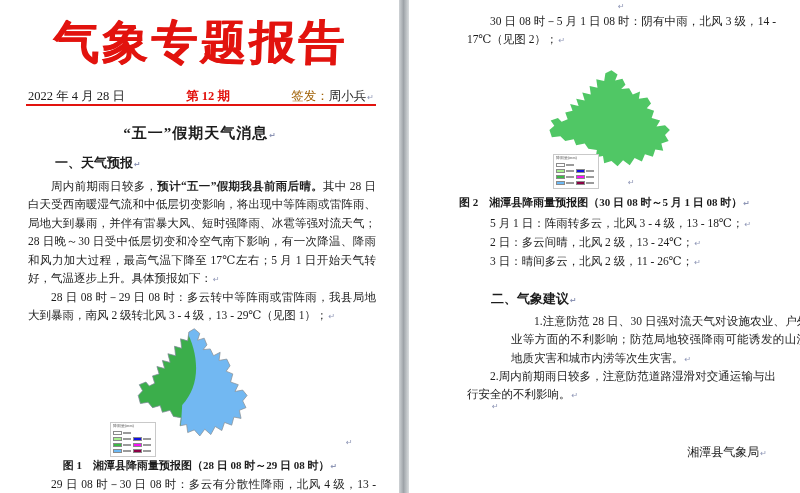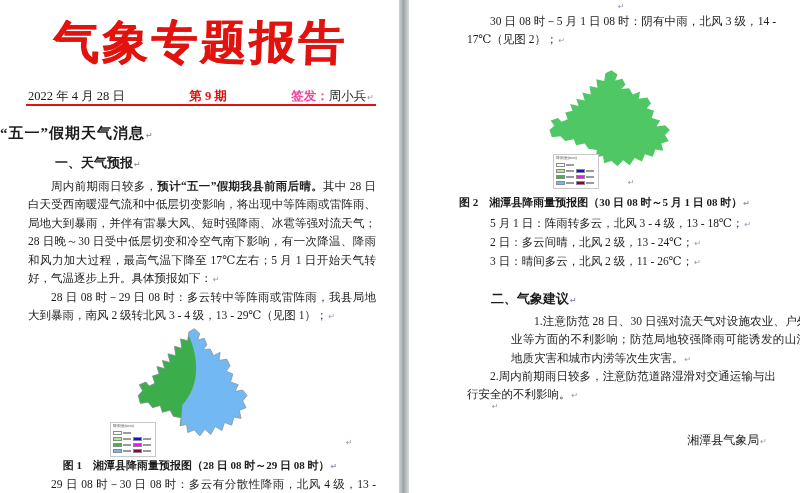--- a/index.html
+++ b/index.html
@@ -18,23 +18,23 @@
   .abs{position:absolute;}
   .masthead-title{
     top:12px;left:0;width:100%;text-align:center;
     font-size:46px;font-weight:900;letter-spacing:3px;color:#e2130e;
     transform:skewX(-2deg);text-shadow:1px 0 0 #e2130e;
     white-space:nowrap;
   }
   .info-row{top:88px;left:28px;width:346px;display:flex;justify-content:space-between;
     font-size:12.5px;}
   .issue{color:#e2130e;font-weight:bold;}
-  .sign-label{color:#ec4899;font-weight:bold;}
+  .sign-label{color:#a16207;font-weight:normal;}
   .red-rule{top:104px;left:26px;width:350px;border-top:2.5px solid #e2130e;height:0;}
-  .doc-title{top:124px;left:0;width:100%;font-size:15px;font-weight:bold;letter-spacing:1px;}
+  .doc-title{top:124px;left:0;width:100%;text-align:center;font-size:15px;font-weight:bold;letter-spacing:1px;}
   .sec-heading{font-size:13px;font-weight:bold;}
   .body-text{font-size:11.5px;line-height:18.4px;text-align:justify;}
   .indent{text-indent:2em;}
   .fig-caption{font-size:11px;font-weight:bold;text-align:center;white-space:nowrap;}
   .ret{color:#8d95b5;font-size:8px;font-family:"DejaVu Sans",sans-serif;margin-left:1px;}
 
   .map-box{position:absolute;}
   .map-box svg{display:block;width:100%;height:100%;}
 
   .legend{position:absolute;background:#ffffff;border:0.5px solid #c9c9c9;
@@ -48,21 +48,21 @@
 </style>
 </head>
 <body>
 
 <div class="page" id="left-page">
 
   <div class="abs masthead-title"><span>气象专题报告</span></div>
 
   <div class="abs info-row">
     <span>2022 年 4 月 28 日</span>
-    <span class="issue">第 9 期</span>
+    <span class="issue">第 12 期</span>
     <span><span class="sign-label">签发：</span><span>周小兵</span><span class="ret">↵</span></span>
   </div>
 
   <div class="abs red-rule"></div>
 
   <div class="abs doc-title"><span>“五一”假期天气消息</span><span class="ret">↵</span></div>
 
   <div class="abs sec-heading" style="top:154px;left:55px;"><span>一、天气预报</span><span class="ret">↵</span></div>
 
   <div class="abs body-text indent" style="top:177px;left:28px;width:348px;"><span>周内前期雨日较多，</span><b>预计“五一”假期我县前雨后晴。</b><span>其中 28 日白天受西南暖湿气流和中低层切变影响，将出现中等阵雨或雷阵雨、局地大到暴雨，并伴有雷暴大风、短时强降雨、冰雹等强对流天气；28 日晚～30 日受中低层切变和冷空气南下影响，有一次降温、降雨和风力加大过程，最高气温下降至 17℃左右；5 月 1 日开始天气转好，气温逐步上升。具体预报如下：</span><span class="ret">↵</span></div>
@@ -126,14 +126,14 @@
   <div class="abs body-text indent" style="top:252px;left:58px;width:309px;"><span>3 日：晴间多云，北风 2 级，11 - 26℃；</span><span class="ret">↵</span></div>
 
   <div class="abs sec-heading" style="top:290px;left:82px;"><span>二、气象建议</span><span class="ret">↵</span></div>
 
   <div class="abs body-text indent" style="top:312px;left:58px;width:309px;margin-left:44px;"><span>1.注意防范 28 日、30 日强对流天气对设施农业、户外作业等方面的不利影响；防范局地较强降雨可能诱发的山洪、地质灾害和城市内涝等次生灾害。</span><span class="ret">↵</span></div>
 
   <div class="abs body-text indent" style="top:367px;left:58px;width:309px;"><span>2.周内前期雨日较多，注意防范道路湿滑对交通运输与出行安全的不利影响。</span><span class="ret">↵</span></div>
 
   <span class="ret abs" style="left:82px;top:402px;">↵</span>
 
-  <div class="abs signature" style="top:432px;left:58px;width:300px;text-align:right;"><span>湘潭县气象局</span><span class="ret">↵</span></div>
+  <div class="abs signature" style="top:444px;left:58px;width:300px;text-align:right;"><span>湘潭县气象局</span><span class="ret">↵</span></div>
 </div>
 
 </body></html>

